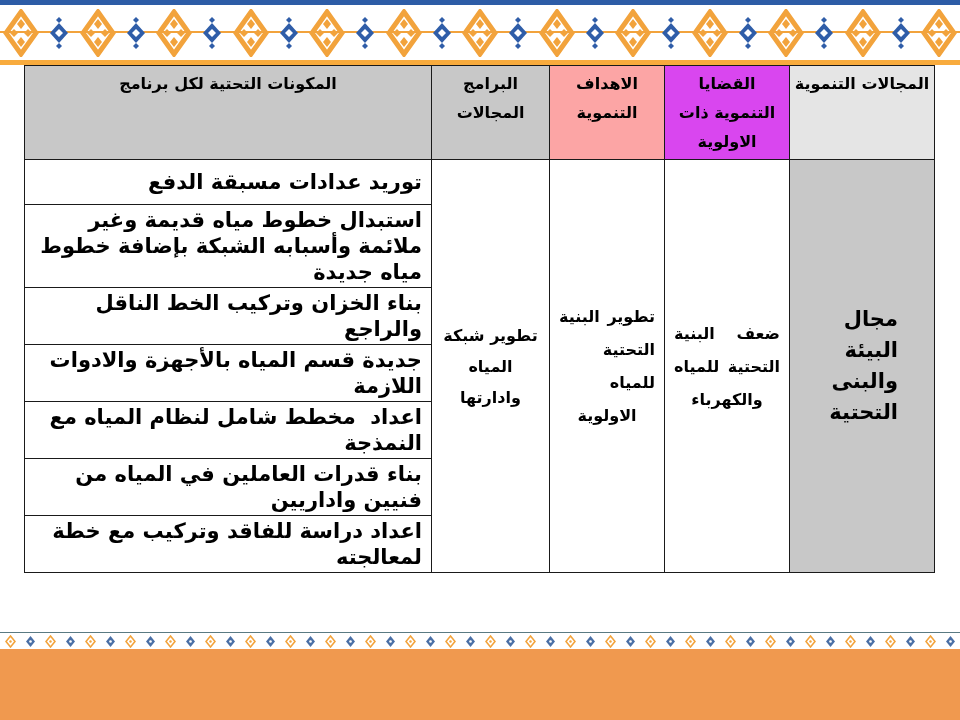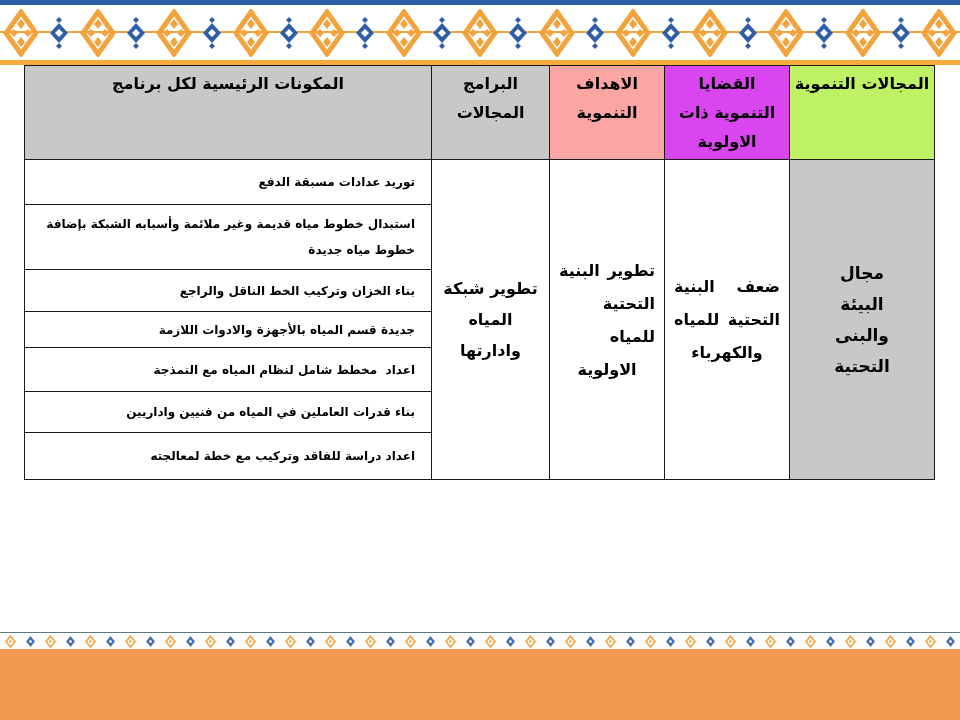--- a/index.html
+++ b/index.html
@@ -14,27 +14,27 @@
   .pattern-band svg{position:relative;flex:0 0 auto;}
 
   
   .accent-line{position:absolute;top:60px;left:0;width:960px;height:5px;}
 
   
   table.matrix{position:absolute;top:65px;right:25px;width:910px;border-collapse:collapse;
     table-layout:fixed;direction:rtl;}
   .matrix th,.matrix td{border:1px solid #1a1a1a;font-weight:bold;color:#000;box-sizing:border-box;}
   .matrix thead th{vertical-align:top;text-align:center;font-size:16px;line-height:29px;padding:3px 4px;}
-  .cell-area{text-align:center;vertical-align:middle;font-size:17px;line-height:31px;}
+  .cell-area{text-align:right;vertical-align:middle;font-size:21px;line-height:31px;}
   .cell-area .inner{max-width:72px;margin:0 auto;}
   .cell-issue,.cell-goal{vertical-align:middle;text-align:justify;text-align-last:center;
     font-size:16px;line-height:33px;padding:0 9px;}
   .cell-program{vertical-align:middle;text-align:center;font-size:16px;line-height:31px;padding:0 4px;}
-  .cell-component{vertical-align:middle;text-align:right;font-size:12px;line-height:26px;
-    padding:2px 16px;white-space:pre-wrap;}
+  .cell-component{vertical-align:middle;text-align:right;font-size:21px;line-height:26px;
+    padding:2px 9px;white-space:pre-wrap;}
 
   
   .bottom-strip{position:absolute;top:632px;left:0;width:960px;height:17px;background:#fff;
     border-top:1px solid #5a7a82;display:flex;align-items:center;justify-content:space-around;
     box-sizing:border-box;overflow:hidden;}
   .bottom-block{position:absolute;top:649px;left:0;width:960px;height:71px;}
 </style>
 </head>
 <body>
 
@@ -213,25 +213,25 @@
   <table class="matrix">
     <colgroup>
       <col style="width:145px">
         <col style="width:125px">
         <col style="width:115px">
       <col style="width:118px">
         <col style="width:407px">
     </colgroup>
     <thead>
       <tr style="height:90px">
-        <th style="background: #bef264; text-align: center;">المجالات التنموية</th>
+        <th style="background: #e5e5e5; text-align: center;">المجالات التنموية</th>
         <th style="background: #d946ef;">القضايا التنموية ذات الاولوية</th>
         <th style="background: #fca5a5;">الاهداف التنموية</th>
         <th style="background: rgb(200, 200, 200);">البرامج المجالات</th>
-        <th style="background: rgb(200, 200, 200);">المكونات الرئيسية لكل برنامج</th>
+        <th style="background: rgb(200, 200, 200);">المكونات التحتية لكل برنامج</th>
       </tr>
     </thead>
     <tbody>
       <tr style="height:45px">
         <td class="cell-area" rowspan="7" style="background: rgb(200, 200, 200);">
           <div class="inner">مجال البيئة والبنى التحتية</div>
         </td>
         <td class="cell-issue" rowspan="7">ضعف البنية التحتية للمياه والكهرباء</td>
         <td class="cell-goal" rowspan="7">تطوير البنية التحتية للمياه الاولوية</td>
         <td class="cell-program" rowspan="7">تطوير شبكة المياه وادارتها</td>

